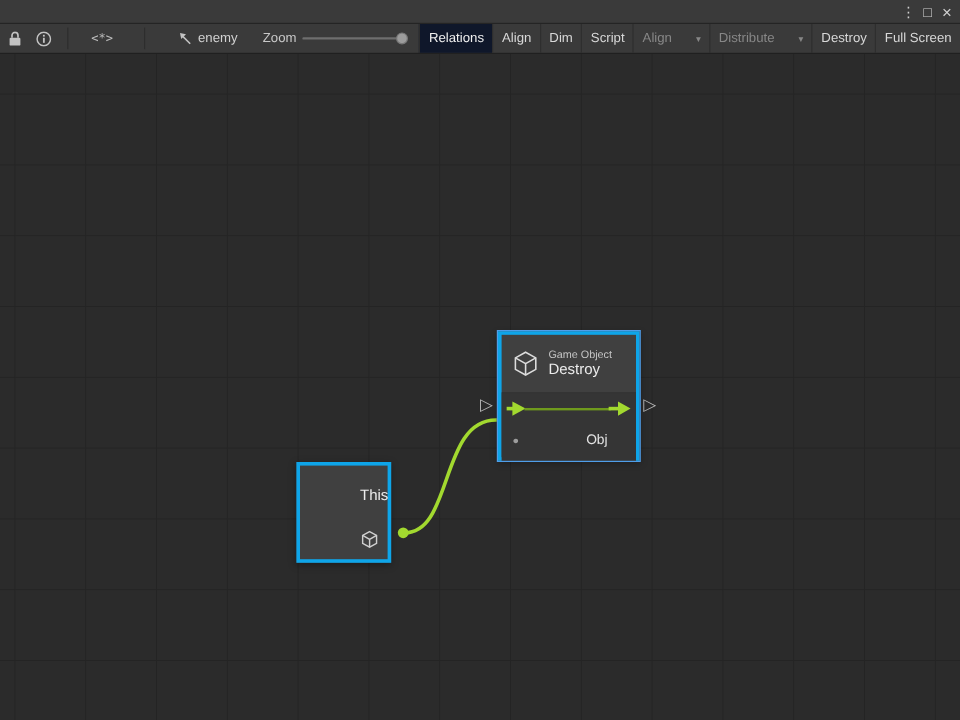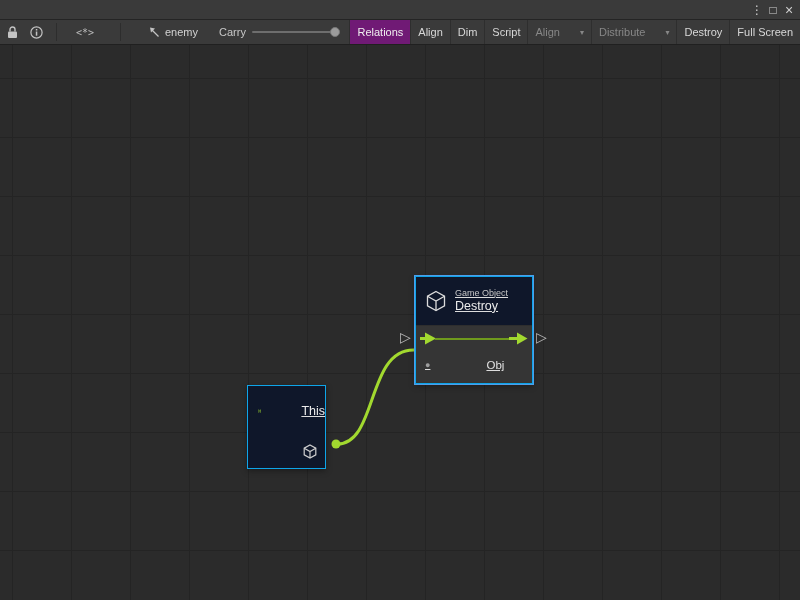--- a/index.html
+++ b/index.html
@@ -25,34 +25,34 @@
   .code-glyph{font-family:"DejaVu Sans Mono","Liberation Mono",monospace;font-size:10px;color:#bdbdbd;}
   .crumb-label{color:#d2d2d2;margin-left:5px;}
   .zoom-label{color:#c8c8c8;}
   .slider-track{position:relative;width:86px;height:2px;background:#6e6e6e;border-radius:1px;}
   .slider-handle{position:absolute;right:-2px;top:-4px;width:10px;height:10px;border-radius:50%;
                  background:#9c9c9c;border:1px solid #777;box-sizing:border-box;}
   .zoom-value{color:#c8c8c8;margin-left:29px;}
   .tb-buttons{position:absolute;right:0;top:0;height:24px;display:flex;}
   .tb-btn{height:24px;display:flex;align-items:center;gap:3px;padding:0 7px;
           border-left:1px solid #2e2e2e;color:#d8d8d8;white-space:nowrap;cursor:default;}
-  .tb-btn.active{background:#701a75;color:#efefef;}
+  .tb-btn.active{background:#0f172a;color:#efefef;}
   .tb-btn.disabled{color:#878787;gap:20px;}
   .dd-arrow{font-size:8px;line-height:1;margin-top:1px;}
 
   
   .canvas{position:absolute;left:0;top:45px;width:800px;height:555px;background-color:#2b2b2b;
           background-image:linear-gradient(to right,#242424 1px,transparent 1px),
                            linear-gradient(to bottom,#242424 1px,transparent 1px);
           background-size:59px 59px;background-position:12px 33px;}
   .overlay-svg{position:absolute;left:0;top:0;width:800px;height:600px;pointer-events:none;}
 
   
-  .node{position:absolute;background:#0f172a;border:1px solid #0ea5e9;box-sizing:border-box;
-        box-shadow:0 2px 6px rgba(0,0,0,.35);text-decoration:underline;}
+  .node{position:absolute;background:#404040;border:3px solid #0ea5e9;box-sizing:border-box;
+        box-shadow:0 2px 6px rgba(0,0,0,.35);}
   .node.selected{outline:1px solid #4f9eea;}
 
   #node-destroy{left:415px;top:276px;width:118px;height:108px;}
   .destroy-header{display:flex;align-items:center;gap:8px;height:49px;padding:0 9px;
                   border-bottom:1px solid #2e2e2e;box-sizing:border-box;}
   .destroy-titles{display:flex;flex-direction:column;line-height:1.25;}
   .node-category{font-size:9px;color:#c6c6c6;}
   .node-title{font-size:12.5px;color:#ececec;}
   .destroy-ports{background:#353535;height:57px;box-sizing:border-box;}
   .flow-row{display:flex;align-items:center;height:25px;padding:0 4px;}
@@ -101,21 +101,21 @@
     <div class="tb-sep" style="left:120px;"></div>
 
     <div class="tb-abs" style="left:148px;">
       <svg width="12" height="12" viewBox="0 0 12 12">
         <path d="M10.5 10.5 L3.5 3.5" stroke="#c3c3c3" stroke-width="1.3"></path>
         <path d="M2 1.5 L7 2.5 L3 6.5 Z" fill="#c3c3c3"></path>
       </svg>
       <span class="crumb-label">enemy</span>
     </div>
 
-    <div class="tb-abs zoom-label" style="left:219px;">Carry</div>
+    <div class="tb-abs zoom-label" style="left:219px;">Zoom</div>
     <div class="tb-abs" style="left:252px;">
       <div class="slider-track">
         <div class="slider-handle"></div>
       </div>
     </div>
     <div class="tb-abs zoom-value" style="left:349px;">1x</div>
 
     <div class="tb-buttons">
       <div class="tb-btn active">
         <span>Relations</span>

